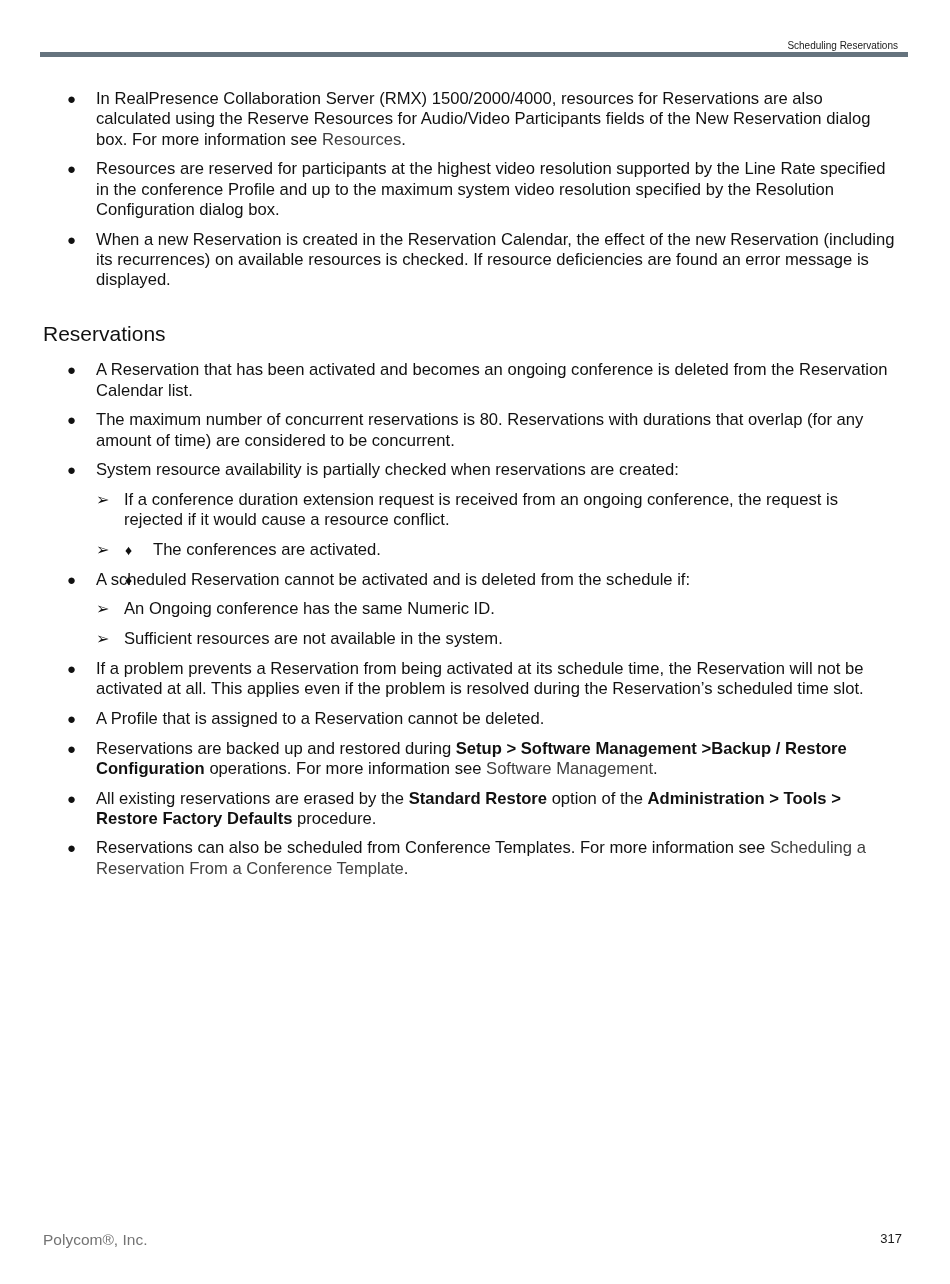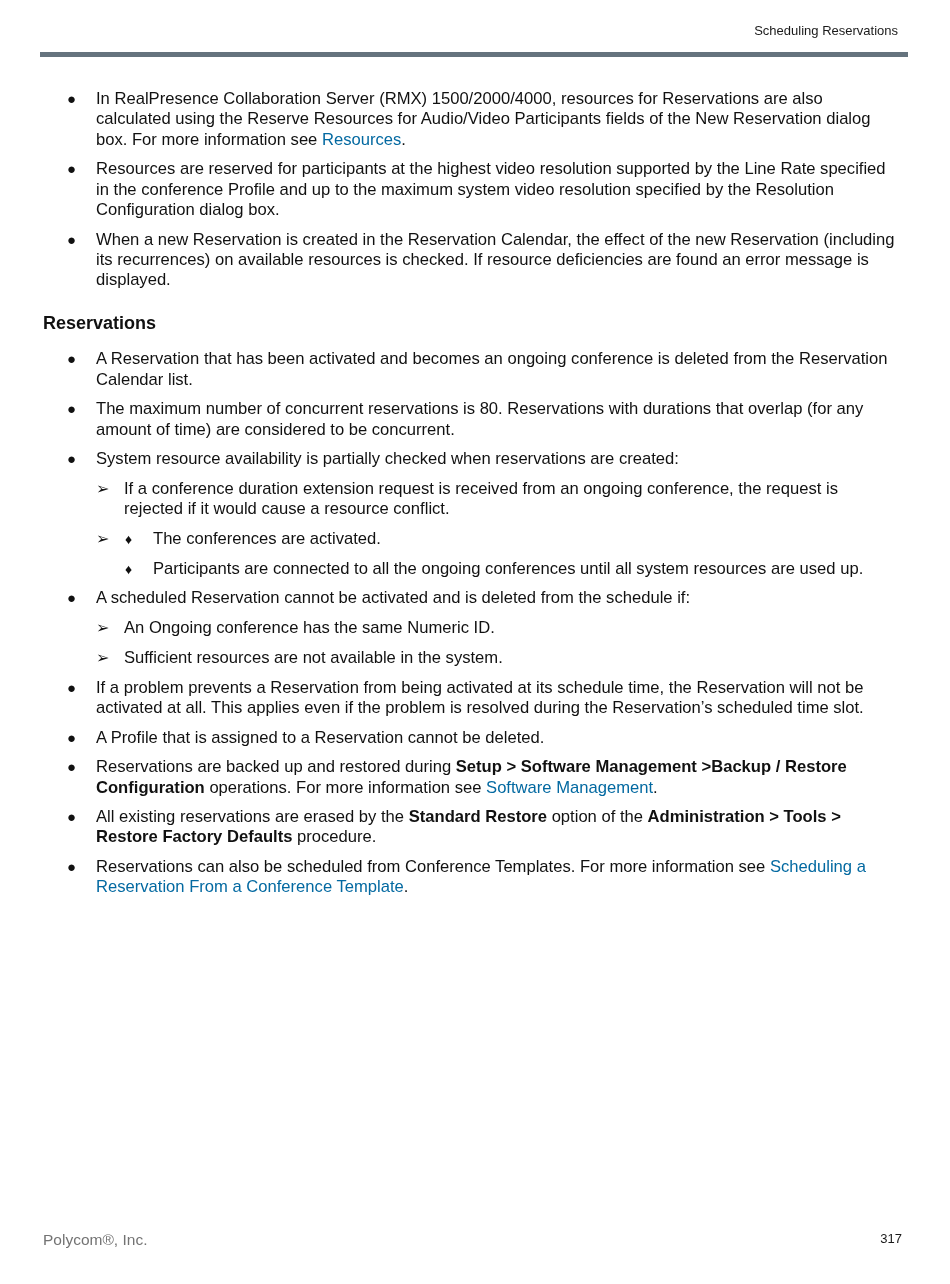--- a/index.html
+++ b/index.html
@@ -1,44 +1,44 @@
 <!DOCTYPE html>
 <html><head>
 <meta charset="utf-8">
 <style>
   html, body { margin: 0; padding: 0; background: #ffffff; }
   body {
     width: 950px; height: 1284px; position: relative; overflow: hidden;
     font-family: "Liberation Sans", sans-serif; color: #111111;
   }
   .running-header {
-    position: absolute; top: 23px; right: 52px;
-    font-size: 13px; color: #1a1a1a; margin-left: 24px;
+    position: absolute; top: 40px; right: 52px;
+    font-size: 10px; color: #1a1a1a; margin-left: 24px;
   }
   .header-rule {
     position: absolute; top: 52px; left: 40px; width: 868px; height: 5px;
     background: #65737e;
   }
   .content {
     position: absolute; top: 89px; left: 43px; width: 858px;
     font-size: 16.6px; line-height: 20.3px;
   }
   .item { position: relative; margin: 0 0 9.4px 0; }
   .l1 { padding-left: 53px; }
   .l2 { padding-left: 81px; }
   .l3 { padding-left: 110px; }
   .marker { position: absolute; top: 0; font-size: 16px; }
   .l1 > .marker { left: 24px; font-size: 15px; }
   .l2 > .marker { left: 53px; }
   .l3 > .marker { left: 82px; font-size: 14px; }
   .para { padding-left: 53px; margin: 0 0 9.4px 0; }
   .section-title {
-    font-size: 18px; font-weight: bold; margin: 21px 0 14px 0; line-height: 24px;
+    font-size: 21px; font-weight: normal; margin: 32px 0 14px 0; line-height: 24px;
   }
-  a.link { color: #0369a1; text-decoration: none; }
+  a.link { color: #404040; text-decoration: none; }
   b { font-weight: bold; }
   .footer-left { position: absolute; left: 43px; top: 1231px; font-size: 15.5px; color: #737373; }
   .footer-right { position: absolute; right: 48px; top: 1231px; font-size: 13px; color: #1a1a1a; text-align: right; }
 </style>
 </head>
 <body>
 
 <div class="running-header">Scheduling Reservations</div>
 <div class="header-rule"></div>
 
@@ -86,21 +86,20 @@
     <span class="marker">➢</span>
   </div>
 
   <div class="item l3">
     <span class="marker">♦</span>
     <span>The conferences are activated.</span>
   </div>
 
   <div class="item l3">
     <span class="marker">♦</span>
-    <span>Participants are connected to all the ongoing conferences until all system resources are used up.</span>
   </div>
 
   <div class="item l1">
     <span class="marker">●</span>
     <span>A scheduled Reservation cannot be activated and is deleted from the schedule if:</span>
   </div>
 
   <div class="item l2">
     <span class="marker">➢</span>
     <span>An Ongoing conference has the same Numeric ID.</span>

